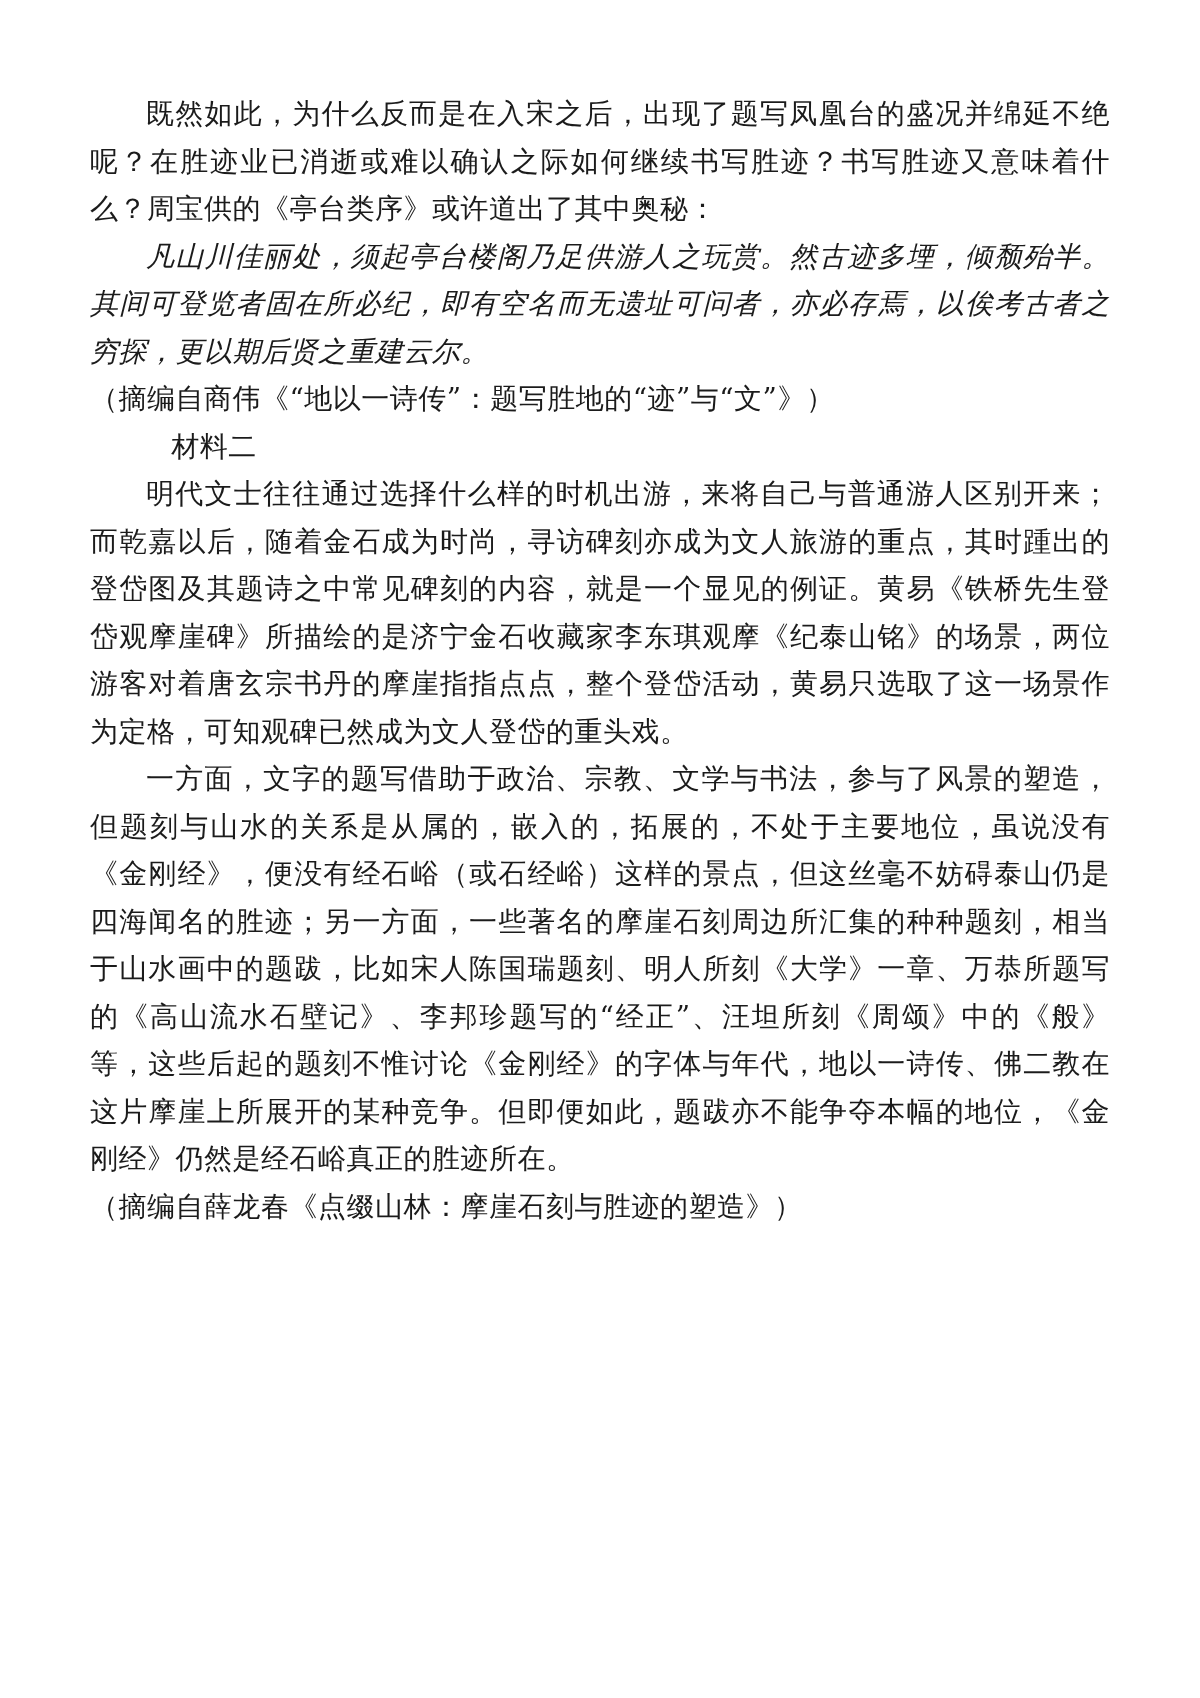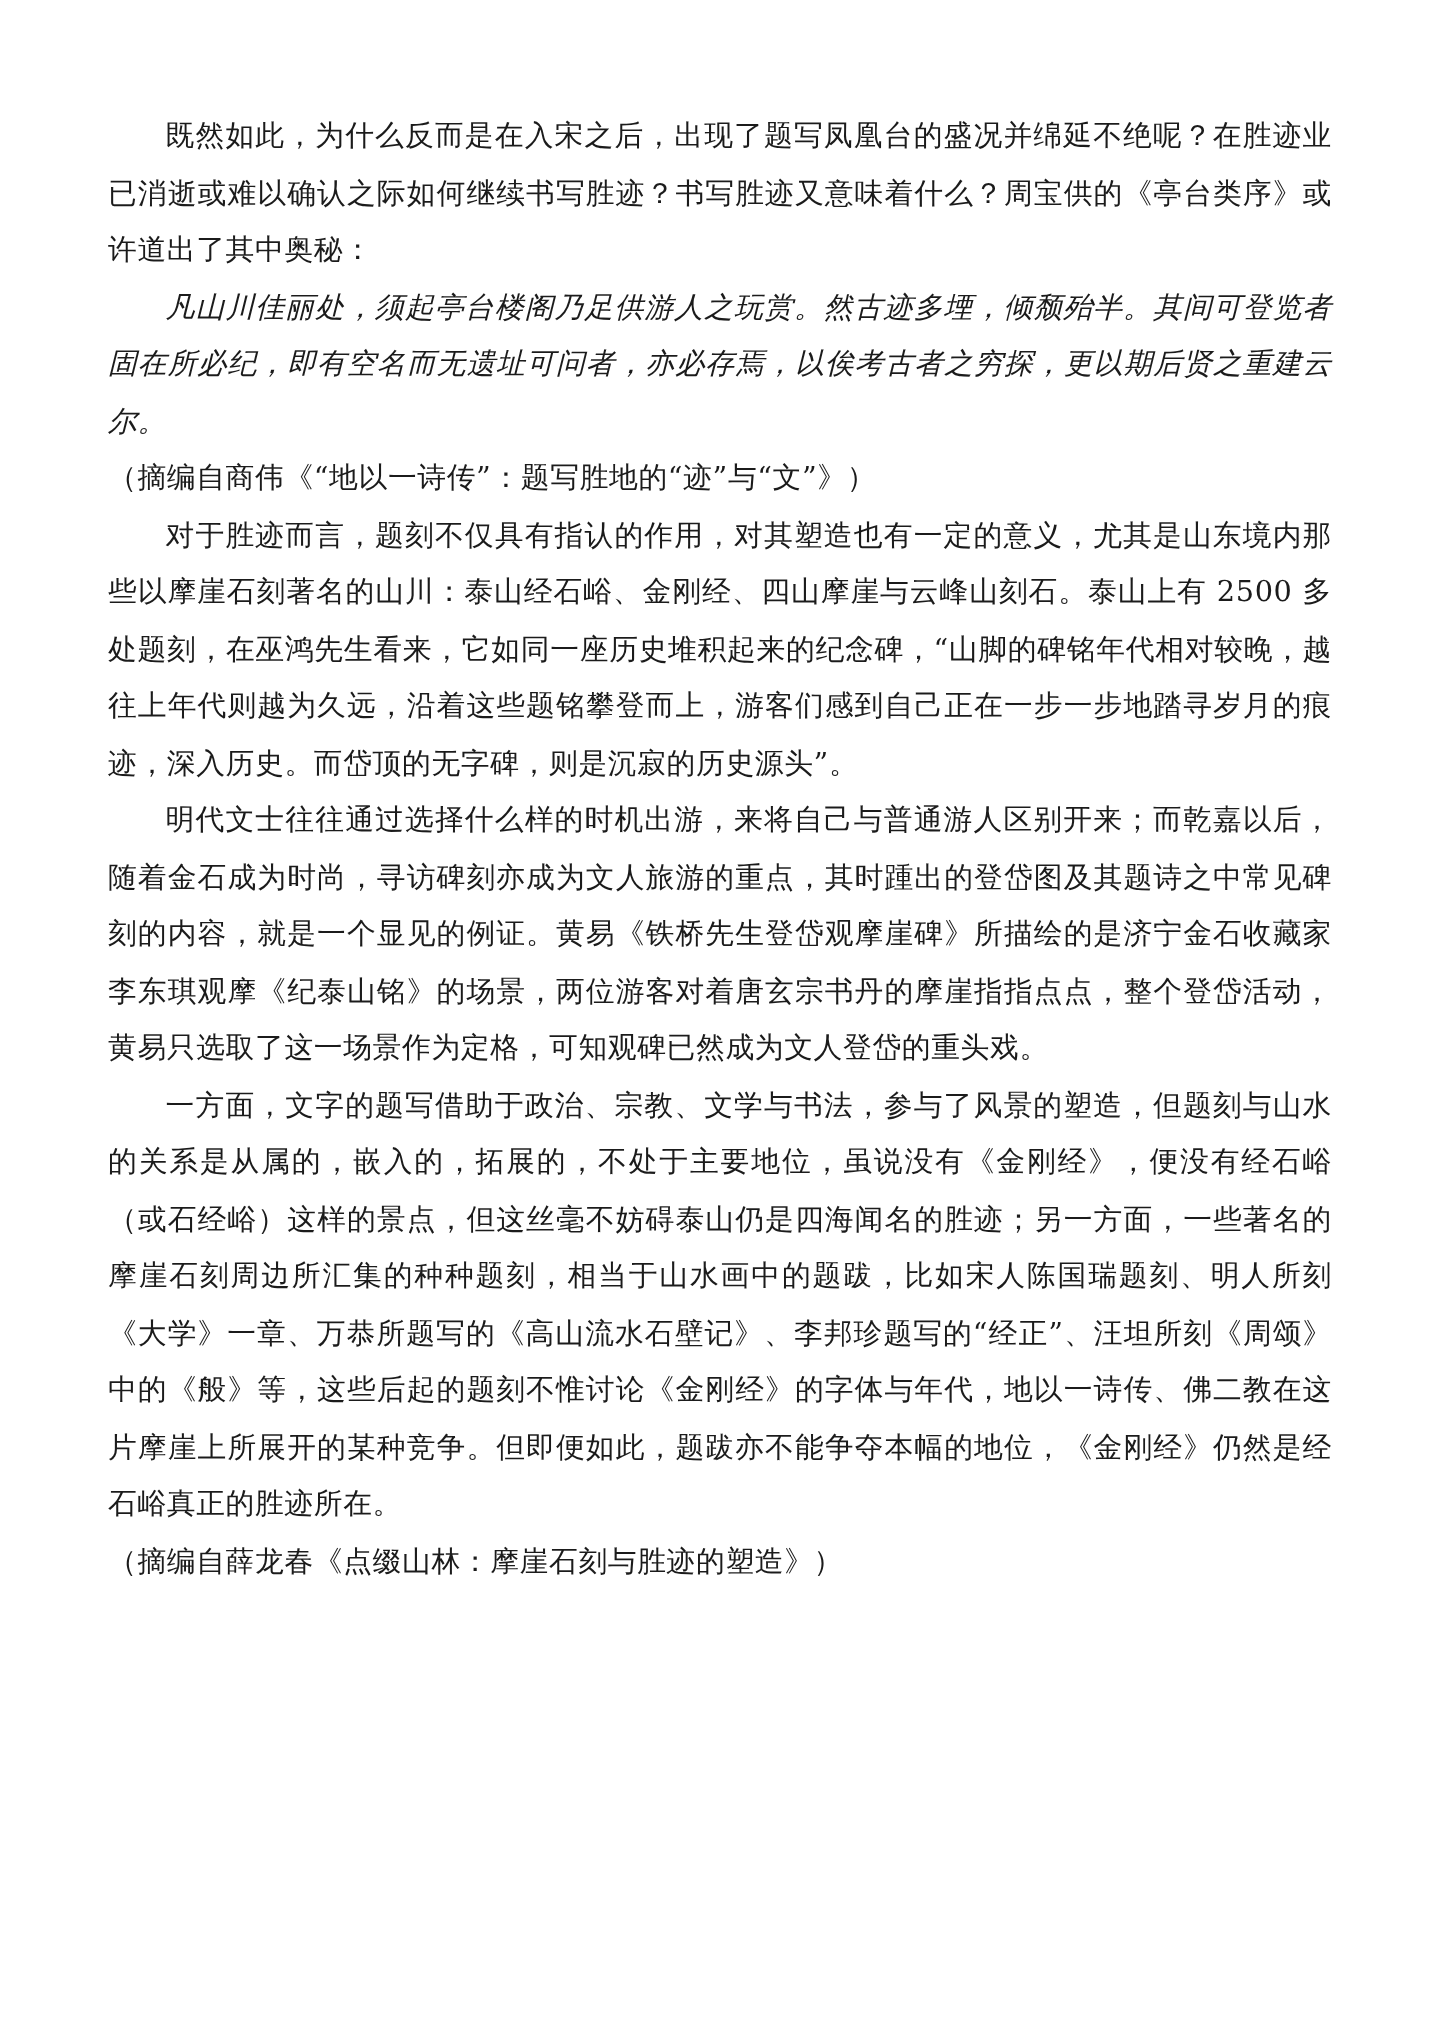--- a/index.html
+++ b/index.html
@@ -19,21 +19,21 @@
     width: 1200px;
     height: 1698px;
     background: #ffffff;
   }
   .content {
     position: absolute;
     top: 0;
     left: 90px;
     width: 1020px;
     padding-top: 90px;
-    font-size: 24px;
+    font-size: 28px;
     line-height: 47.5px;
     letter-spacing: 0.5px;
   }
   .content p {
     margin: 0;
     padding: 0;
     text-align: justify;
     text-justify: inter-ideograph;
   }
   p.para {
@@ -53,18 +53,18 @@
   }
 </style>
 </head>
 <body>
 
 <div class="page">
   <div class="content">
     <p class="para">既然如此，为什么反而是在入宋之后，出现了题写凤凰台的盛况并绵延不绝呢？在胜迹业已消逝或难以确认之际如何继续书写胜迹？书写胜迹又意味着什么？周宝供的《亭台类序》或许道出了其中奥秘：</p>
     <p class="quote">凡山川佳丽处，须起亭台楼阁乃足供游人之玩赏。然古迹多堙，倾颓殆半。其间可登览者固在所必纪，即有空名而无遗址可问者，亦必存焉，以俟考古者之穷探，更以期后贤之重建云尔。</p>
     <p class="attribution">（摘编自商伟《“地以一诗传”：题写胜地的“迹”与“文”》）</p>
-    <p class="para">对于胜迹而言，题刻不仅具有指认的作用，对其塑造也有一定的意义，尤其是山东境内那些以摩崖石刻著名的山川：泰山经石峪、金刚经、四山摩崖与云峰山刻石。泰山上有 2500 多处题刻，在巫鸿先生看来，它如同一座历史堆积起来的纪念碑，“山脚的碑铭年代相对较晚，越往上年代则越为久远，沿着这些题铭攀登而上，游客们感到自己正在一步一步地踏寻岁月的痕迹，深入历史。而岱顶的无字碑，则是沉寂的历史源头”。</p>
+    <p class="heading">材料二</p>
     <p class="para">明代文士往往通过选择什么样的时机出游，来将自己与普通游人区别开来；而乾嘉以后，随着金石成为时尚，寻访碑刻亦成为文人旅游的重点，其时踵出的登岱图及其题诗之中常见碑刻的内容，就是一个显见的例证。黄易《铁桥先生登岱观摩崖碑》所描绘的是济宁金石收藏家李东琪观摩《纪泰山铭》的场景，两位游客对着唐玄宗书丹的摩崖指指点点，整个登岱活动，黄易只选取了这一场景作为定格，可知观碑已然成为文人登岱的重头戏。</p>
     <p class="para">一方面，文字的题写借助于政治、宗教、文学与书法，参与了风景的塑造，但题刻与山水的关系是从属的，嵌入的，拓展的，不处于主要地位，虽说没有《金刚经》，便没有经石峪（或石经峪）这样的景点，但这丝毫不妨碍泰山仍是四海闻名的胜迹；另一方面，一些著名的摩崖石刻周边所汇集的种种题刻，相当于山水画中的题跋，比如宋人陈国瑞题刻、明人所刻《大学》一章、万恭所题写的《高山流水石壁记》、李邦珍题写的“经正”、汪坦所刻《周颂》中的《般》等，这些后起的题刻不惟讨论《金刚经》的字体与年代，地以一诗传、佛二教在这片摩崖上所展开的某种竞争。但即便如此，题跋亦不能争夺本幅的地位，《金刚经》仍然是经石峪真正的胜迹所在。</p>
     <p class="attribution">（摘编自薛龙春《点缀山林：摩崖石刻与胜迹的塑造》）</p>
   </div>
 </div>
 
 </body></html>

